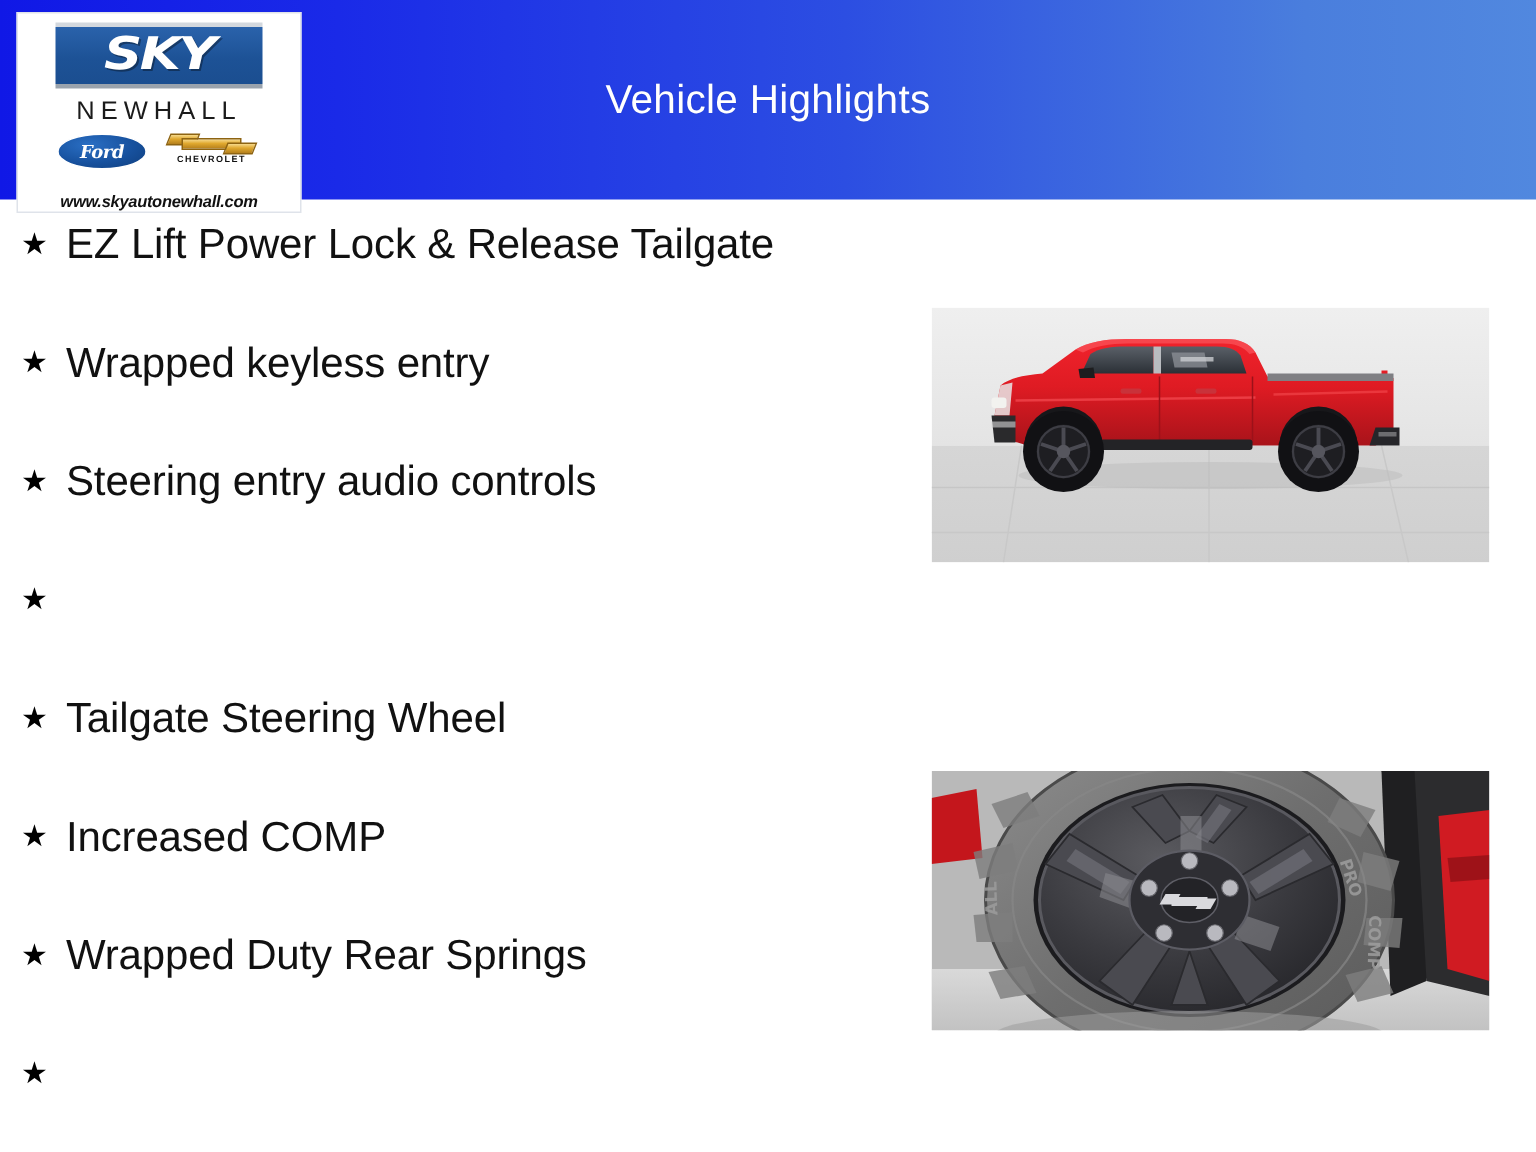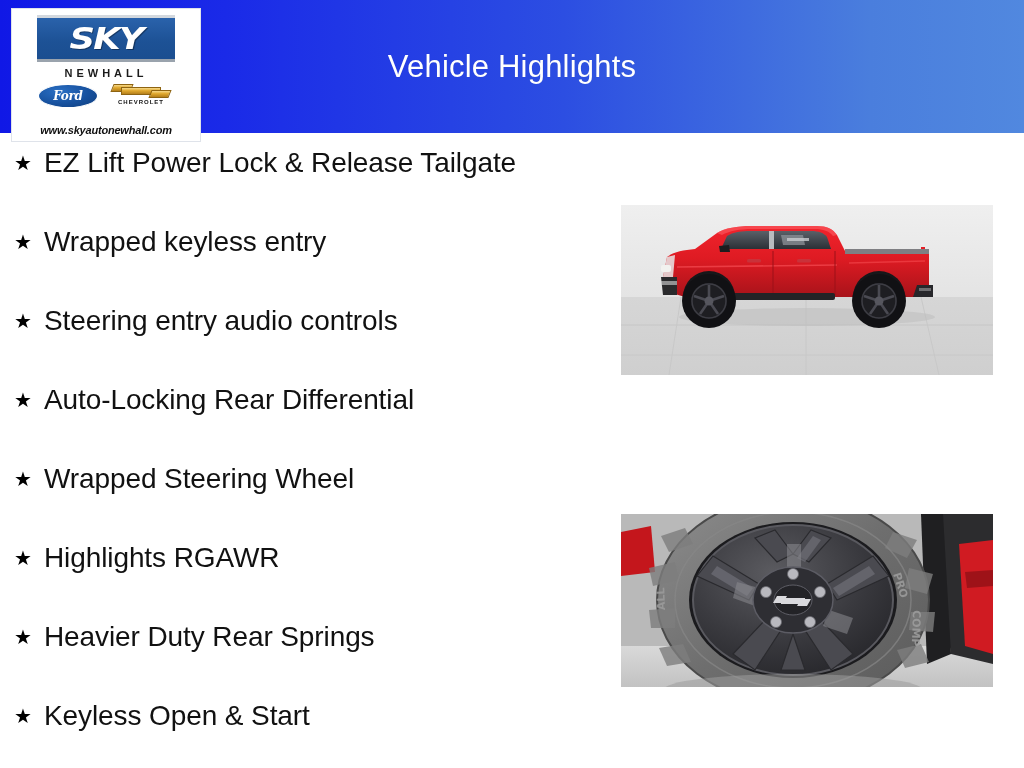--- a/index.html
+++ b/index.html
@@ -28,21 +28,21 @@
   .header-title {
     position: absolute;
     left: 0;
     top: 0;
     width: 1024px;
     height: 133px;
     display: flex;
     align-items: center;
     justify-content: center;
     color: #ffffff;
-    font-size: 31px;
+    font-size: 27px;
     font-weight: 400;
     letter-spacing: 0.2px;
     text-shadow: 0 0 1px rgba(0,0,0,0.12);
   }
 
   
   .logo-card {
     position: absolute;
     left: 11px;
     top: 8px;
@@ -74,22 +74,22 @@
     font-size: 30px;
     line-height: 30px;
     color: #ffffff;
     letter-spacing: -1.5px;
     transform: scaleX(1.18);
     text-shadow: 1px 1px 0 rgba(0,0,0,0.35);
   }
   .newhall-text {
     margin-top: 5px;
     font-family: "Liberation Sans", sans-serif;
-    font-size: 11px;
-    font-weight: bold;
+    font-size: 17px;
+    font-weight: normal;
     letter-spacing: 4px;
     color: #1b1b1b;
   }
   .brand-row {
     margin-top: 4px;
     width: 160px;
     display: flex;
     align-items: center;
     justify-content: center;
     gap: 10px;
@@ -249,37 +249,35 @@
   <li class="highlight-item">
     <span class="bullet-star">★</span>
     <span class="highlight-text">Wrapped keyless entry</span>
   </li>
   <li class="highlight-item">
     <span class="bullet-star">★</span>
     <span class="highlight-text">Steering entry audio controls</span>
   </li>
   <li class="highlight-item">
     <span class="bullet-star">★</span>
-    <span class="highlight-text">Auto-Locking Rear Differential</span>
-  </li>
-  <li class="highlight-item">
-    <span class="bullet-star">★</span>
-    <span class="highlight-text">Wrapped Steering Wheel</span>
-  </li>
-  <li class="highlight-item">
-    <span class="bullet-star">★</span>
-    <span class="highlight-text">Highlights RGAWR</span>
-  </li>
-  <li class="highlight-item">
-    <span class="bullet-star">★</span>
-    <span class="highlight-text">Heavier Duty Rear Springs</span>
-  </li>
-  <li class="highlight-item">
-    <span class="bullet-star">★</span>
-    <span class="highlight-text">Keyless Open &amp; Start</span>
+  </li>
+  <li class="highlight-item">
+    <span class="bullet-star">★</span>
+    <span class="highlight-text">Tailgate Steering Wheel</span>
+  </li>
+  <li class="highlight-item">
+    <span class="bullet-star">★</span>
+    <span class="highlight-text">Increased COMP</span>
+  </li>
+  <li class="highlight-item">
+    <span class="bullet-star">★</span>
+    <span class="highlight-text">Wrapped Duty Rear Springs</span>
+  </li>
+  <li class="highlight-item">
+    <span class="bullet-star">★</span>
   </li>
 </ul>
 
 <div class="photo photo-truck">
   <svg viewBox="0 0 372 170" preserveAspectRatio="none">
     <defs>
       <linearGradient id="bgWall" x1="0" y1="0" x2="0" y2="1">
         <stop offset="0" stop-color="#efefef"></stop>
         <stop offset="1" stop-color="#e4e4e4"></stop>
       </linearGradient>

